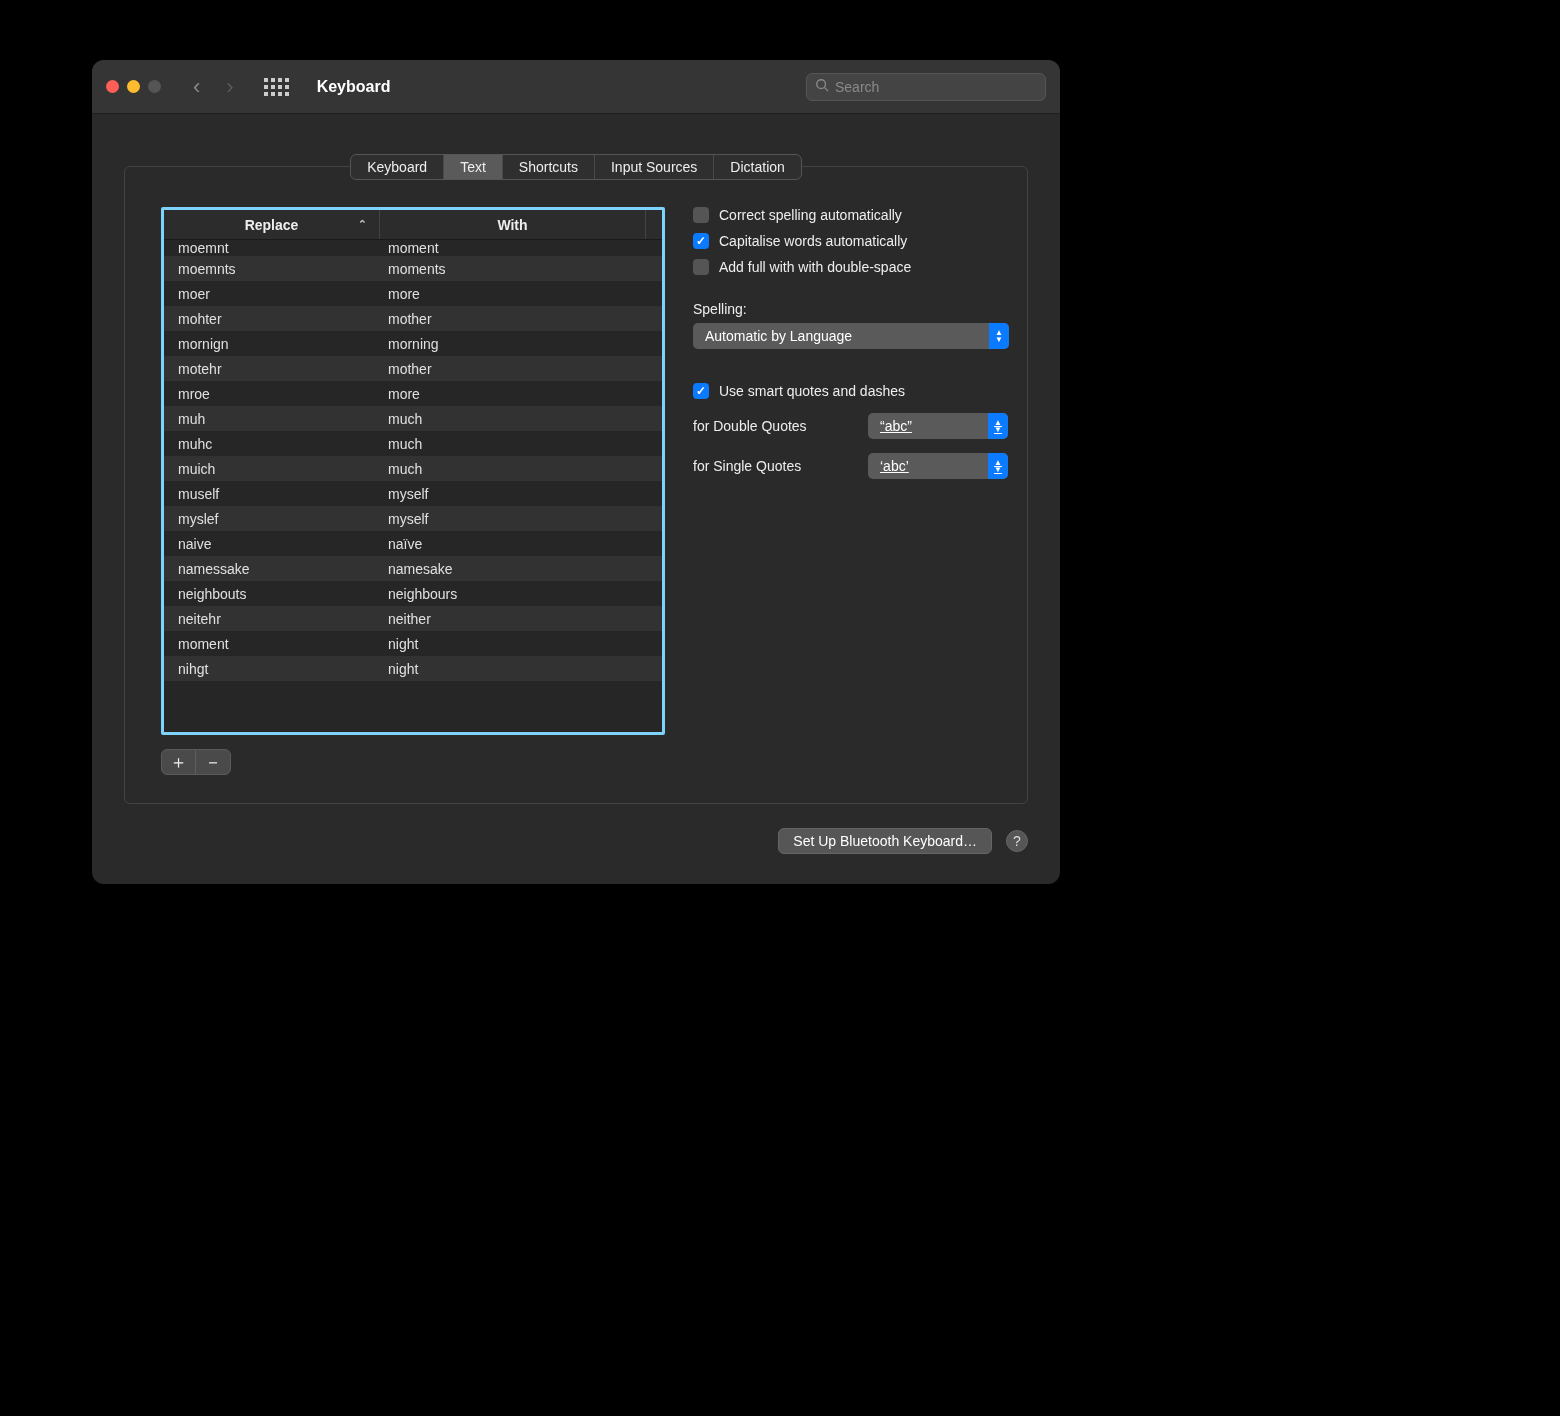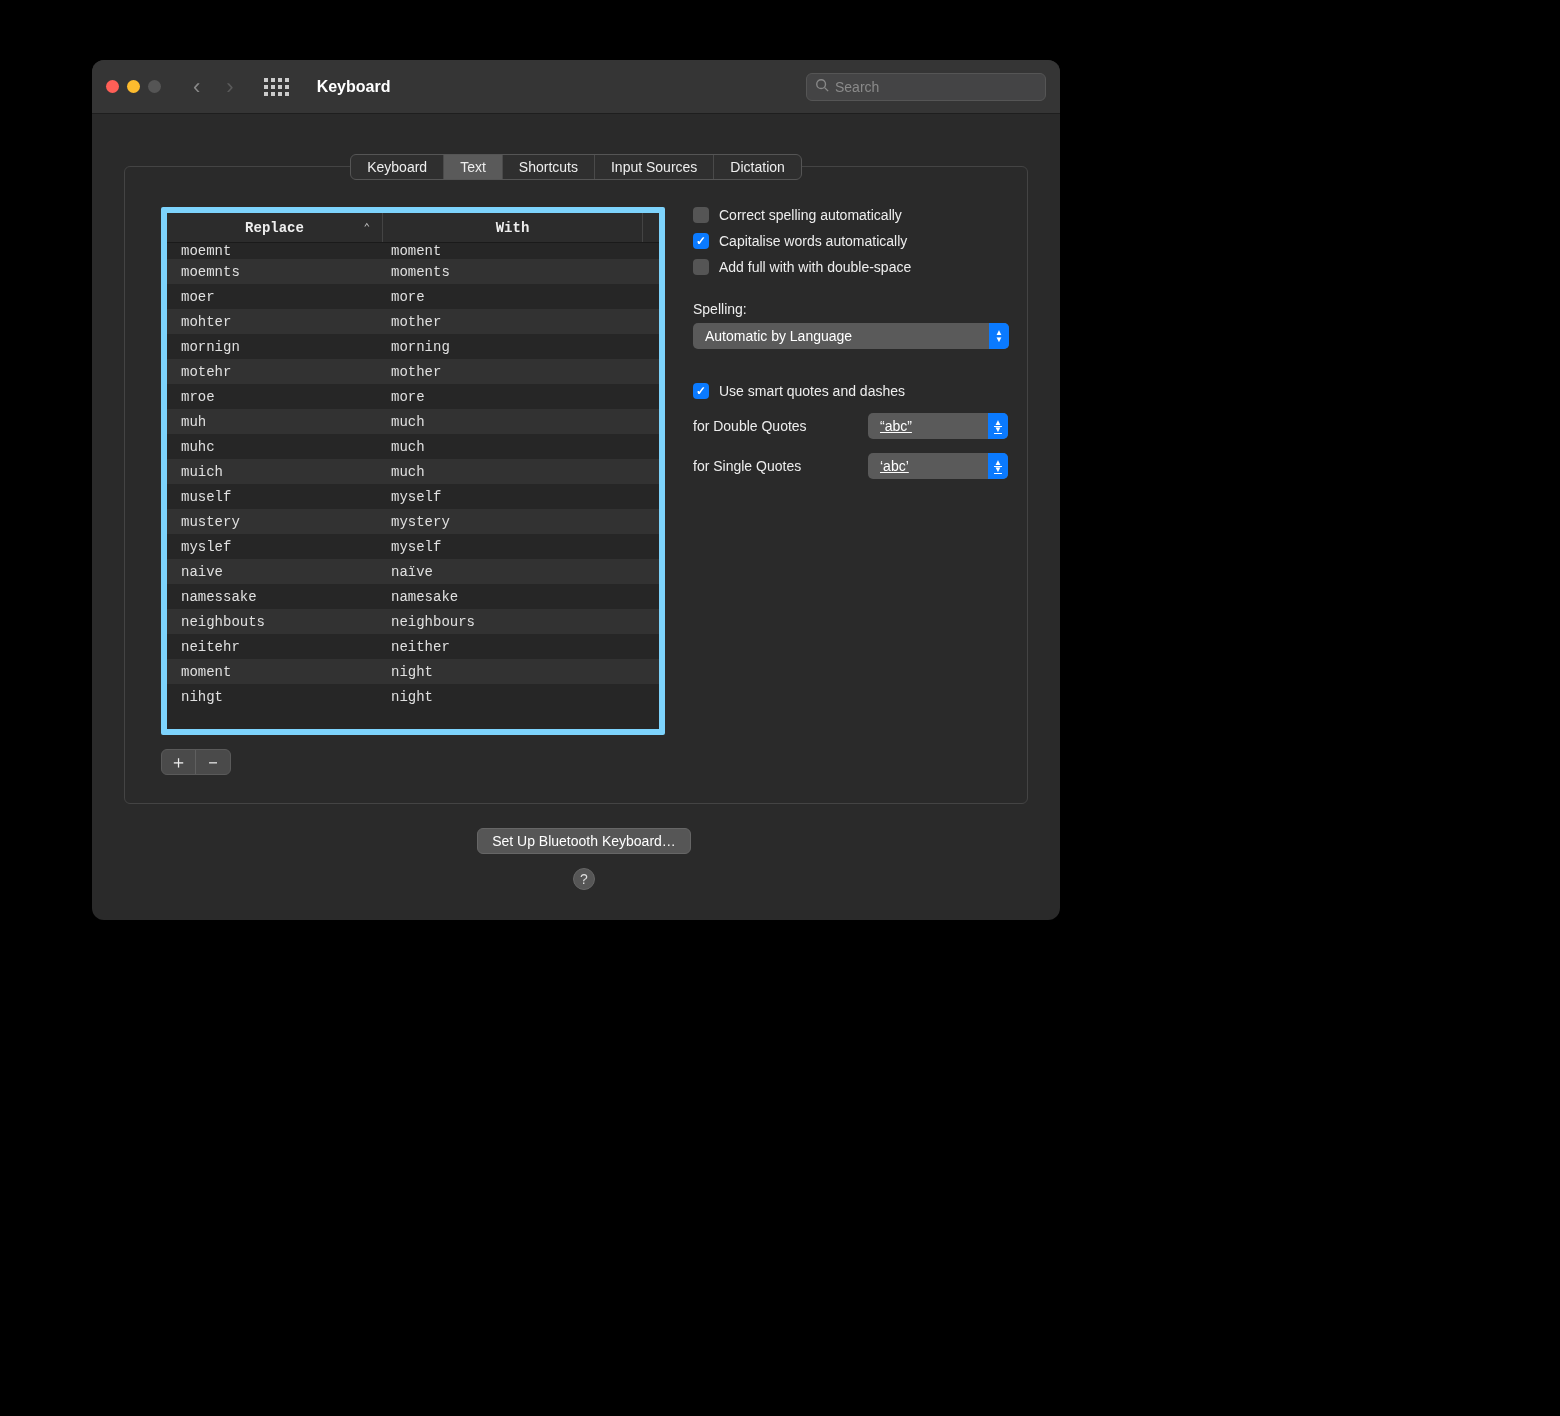--- a/index.html
+++ b/index.html
@@ -103,28 +103,27 @@
     border-radius: 6px;
     padding: 40px 36px 28px 36px;
     display: flex;
     gap: 28px;
   }
 
   .left-col { flex: 0 0 504px; }
   .right-col { flex: 1; font-size: 14px; color: #eee; }
 
   .table-wrap {
-    border: 6px solid #7dd3fc;
+    border: 3px solid #7dd3fc;
     border-radius: 2px;
     overflow: hidden;
     height: 528px;
     display: flex;
     flex-direction: column;
     background: #262626;
-    font-family: Liberation Mono, monospace;
   }
   .thead {
     display: flex;
     background: #2c2c2c;
     border-bottom: 1px solid #1a1a1a;
     height: 30px;
     align-items: stretch;
     flex: 0 0 auto;
   }
   .th {
@@ -216,21 +215,20 @@
     margin-top: 14px; font-size: 14px;
   }
   .quote-row .lbl { width: 165px; }
 
   .footer {
     display: flex;
     justify-content: flex-end;
     align-items: center;
     gap: 14px;
     padding: 24px 32px 30px 48px;
-    flex-direction: column;
   }
   .btn {
     background: #565656;
     border: 1px solid #666;
     border-radius: 6px;
     color: #fff;
     font-size: 14px;
     padding: 4px 14px;
     cursor: pointer;
   }
@@ -345,24 +343,20 @@
               </div>
               <div class="trow">
                 <div class="td-replace">muich</div>
                 <div class="td-with">much</div>
               </div>
               <div class="trow">
                 <div class="td-replace">muself</div>
                 <div class="td-with">myself</div>
               </div>
               <div class="trow">
-                <div class="td-replace">mustery</div>
-                <div class="td-with">mystery</div>
-              </div>
-              <div class="trow">
                 <div class="td-replace">myslef</div>
                 <div class="td-with">myself</div>
               </div>
               <div class="trow">
                 <div class="td-replace">naive</div>
                 <div class="td-with">naïve</div>
               </div>
               <div class="trow">
                 <div class="td-replace">namessake</div>
                 <div class="td-with">namesake</div>

